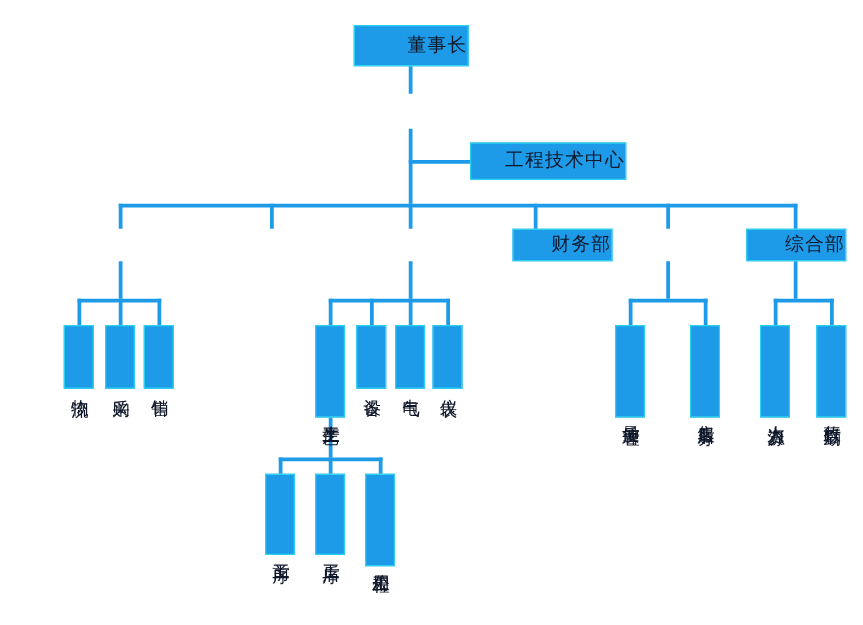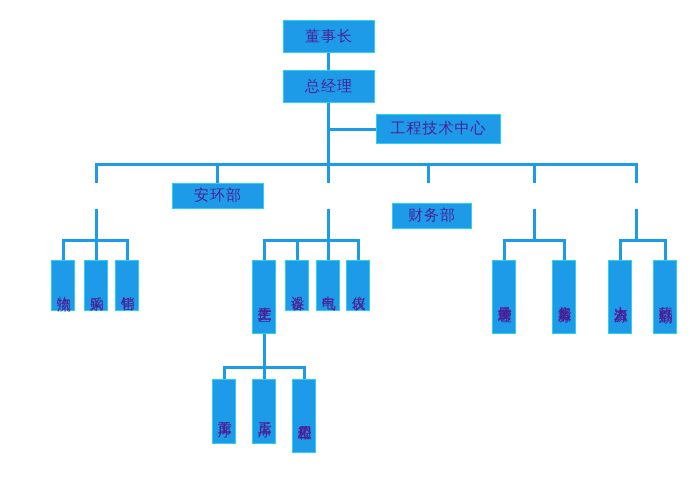--- a/index.html
+++ b/index.html
@@ -22,26 +22,25 @@
   .line {
     position: absolute;
     background: #1E9BE8;
   }
   
   .node {
     position: absolute;
     background: #1E9BE8;
     border: 1px solid #2BD2F0;
     box-sizing: border-box;
-    color: #4c1d95;
+    color: #0f172a;
     display: flex;
     align-items: center;
-    justify-content: center;
+    justify-content: flex-end;
     line-height: 1.05;
-    font-family: Liberation Serif, serif;
   }
   .node.h {
     font-size: 15px;
     letter-spacing: 1px;
   }
   .node.v {
     writing-mode: vertical-rl;
     text-orientation: upright;
     font-size: 14px;
     letter-spacing: 1px;
@@ -97,39 +96,36 @@
   <div class="line" style="left:263px; top:334px; width:3px; height:32px;"></div>
   <div class="line" style="left:223px; top:366px; width:83px; height:3px;"></div>
   <div class="line" style="left:223px; top:366px; width:3px; height:13px;"></div>
   <div class="line" style="left:263px; top:366px; width:3px; height:13px;"></div>
   <div class="line" style="left:303px; top:366px; width:3px; height:13px;"></div>
 
   <div class="node h" style="left:283px; top:20px; width:92px; height:33px;">
     <span class="txt">董事长</span>
   </div>
 
-  <div class="node h" style="left:283px; top:70px; width:92px; height:33px;">
-    <span class="txt">总经理</span>
-  </div>
 
   <div class="node h" style="left:376px; top:114px; width:125px; height:30px;">
     <span class="txt">工程技术中心</span>
   </div>
 
 
-  <div class="node h" style="left:172px; top:183px; width:92px; height:26px;">
-    <span class="txt">安环部</span>
-  </div>
 
 
-  <div class="node h" style="left:392px; top:183px; width:80px; height:26px;margin-top:20px;">
+  <div class="node h" style="left:410px; top:183px; width:80px; height:26px;">
     <span class="txt">财务部</span>
   </div>
 
 
+  <div class="node h" style="left:597px; top:183px; width:80px; height:26px;">
+    <span class="txt">综合部</span>
+  </div>
 
   <div class="node v" style="left:51px; top:260px; width:24px; height:51px;">
     <span class="txt">物流</span>
   </div>
   <div class="node v" style="left:84px; top:260px; width:24px; height:51px;">
     <span class="txt">采购</span>
   </div>
   <div class="node v" style="left:115px; top:260px; width:24px; height:51px;">
     <span class="txt">销售</span>
   </div>

